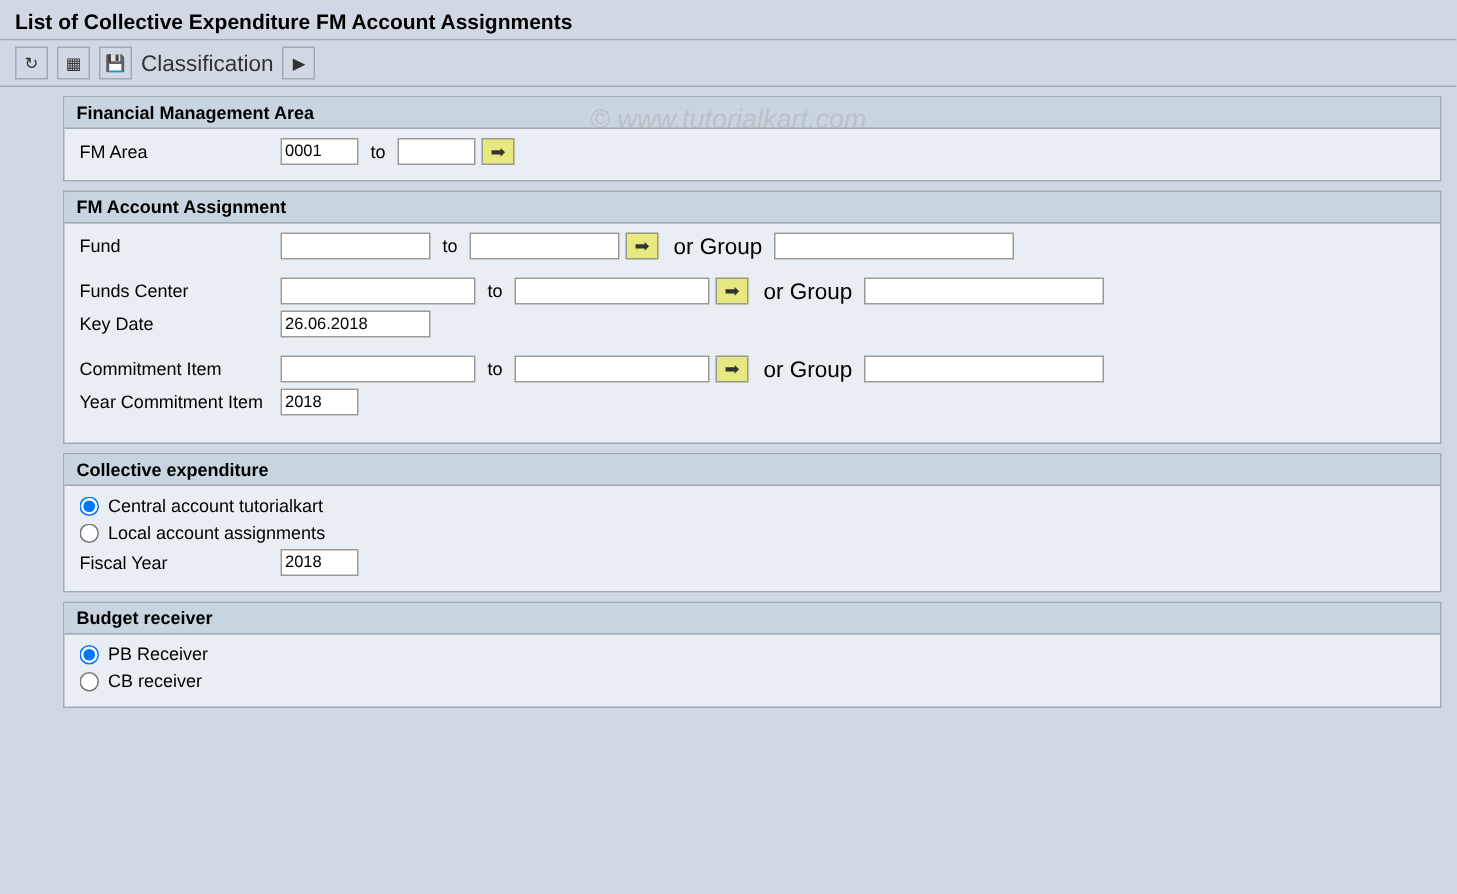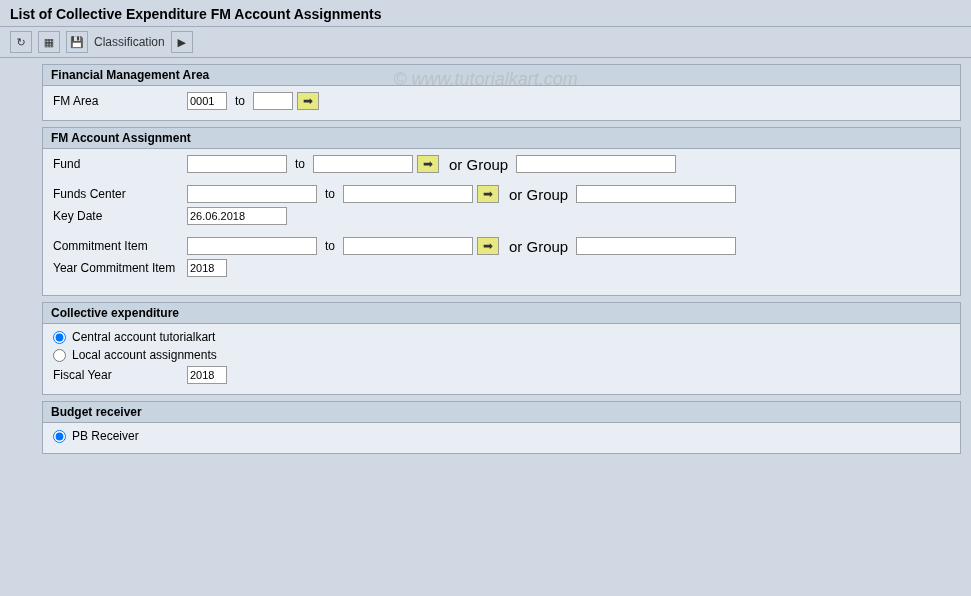--- a/index.html
+++ b/index.html
@@ -32,21 +32,21 @@
       background: #d0d8e4;
       border: 1px solid #a0aab8;
       cursor: pointer;
       display: flex;
       align-items: center;
       justify-content: center;
       font-size: 11px;
       color: #333;
     }
     .toolbar-text {
-      font-size: 12px;
+      font-size: 15px;
       color: #333;
       cursor: pointer;
     }
     .watermark {
       position: absolute;
       top: 42px;
       left: 50%;
       transform: translateX(-50%);
       font-size: 18px;
       color: rgba(180,180,180,0.6);
@@ -87,21 +87,21 @@
       font-size: 12px;
       color: #000;
     }
     .form-input {
       height: 18px;
       font-size: 11px;
       border: 1px solid #999;
       background: #fff;
       padding: 0 2px;
     }
-    .form-input.small { width: 40px; }
+    .form-input.small { width: 52px; }
     .form-input.medium { width: 100px; }
     .form-input.large { width: 130px; }
     .form-input.xlarge { width: 160px; }
     .to-label {
       font-size: 12px;
       margin: 0 4px;
     }
     .or-group-label {
       font-size: 15px;
       margin-left: 6px;
@@ -235,16 +235,20 @@
     </div>
   </div>
 
   <div class="section">
     <div class="section-title">Budget receiver</div>
     <div class="section-body">
       <div class="radio-row">
         <input type="radio" name="budget_type" id="pb" checked="" style="">
         <label for="pb" class="radio-label">PB Receiver</label>
       </div>
+      <div class="radio-row">
+        <input type="radio" name="budget_type" id="cb" style="">
+        <label for="cb" class="radio-label">CB receiver</label>
+      </div>
     </div>
   </div>
 
 </div>
 
 </body></html>

